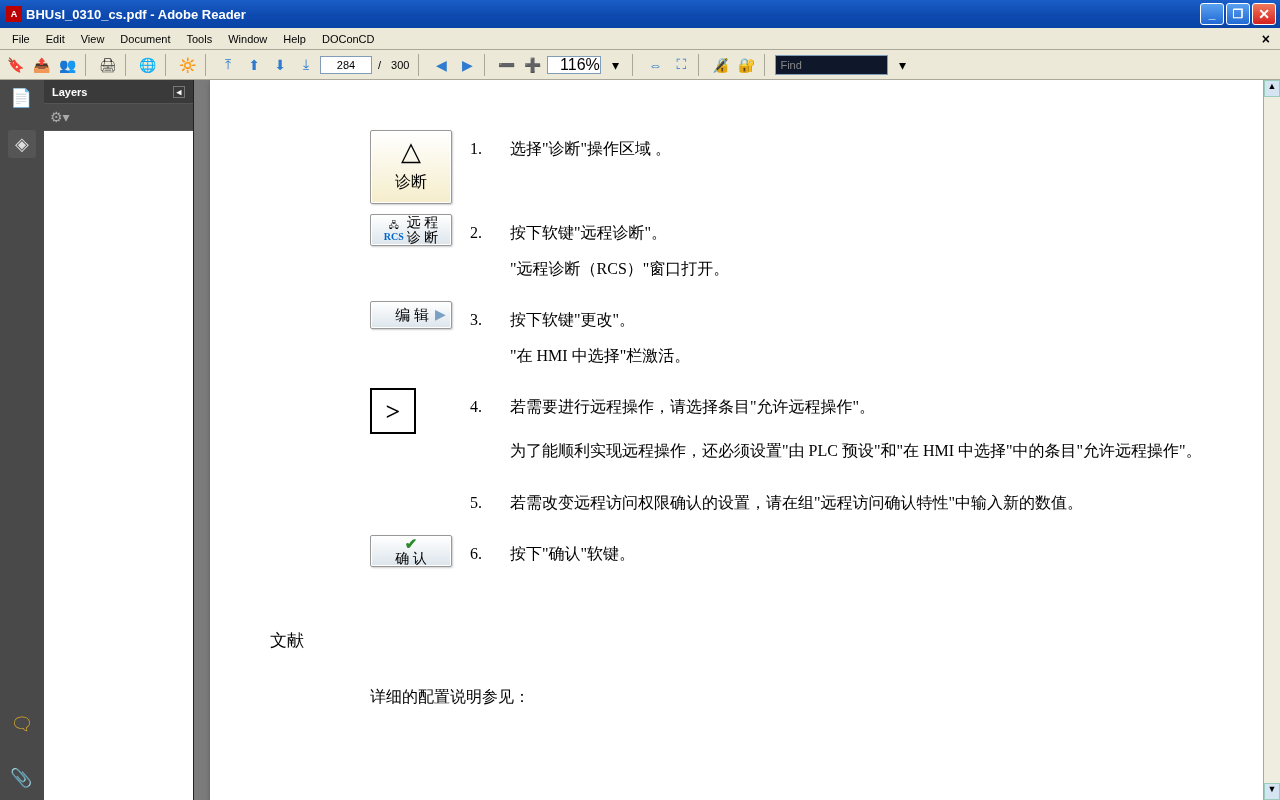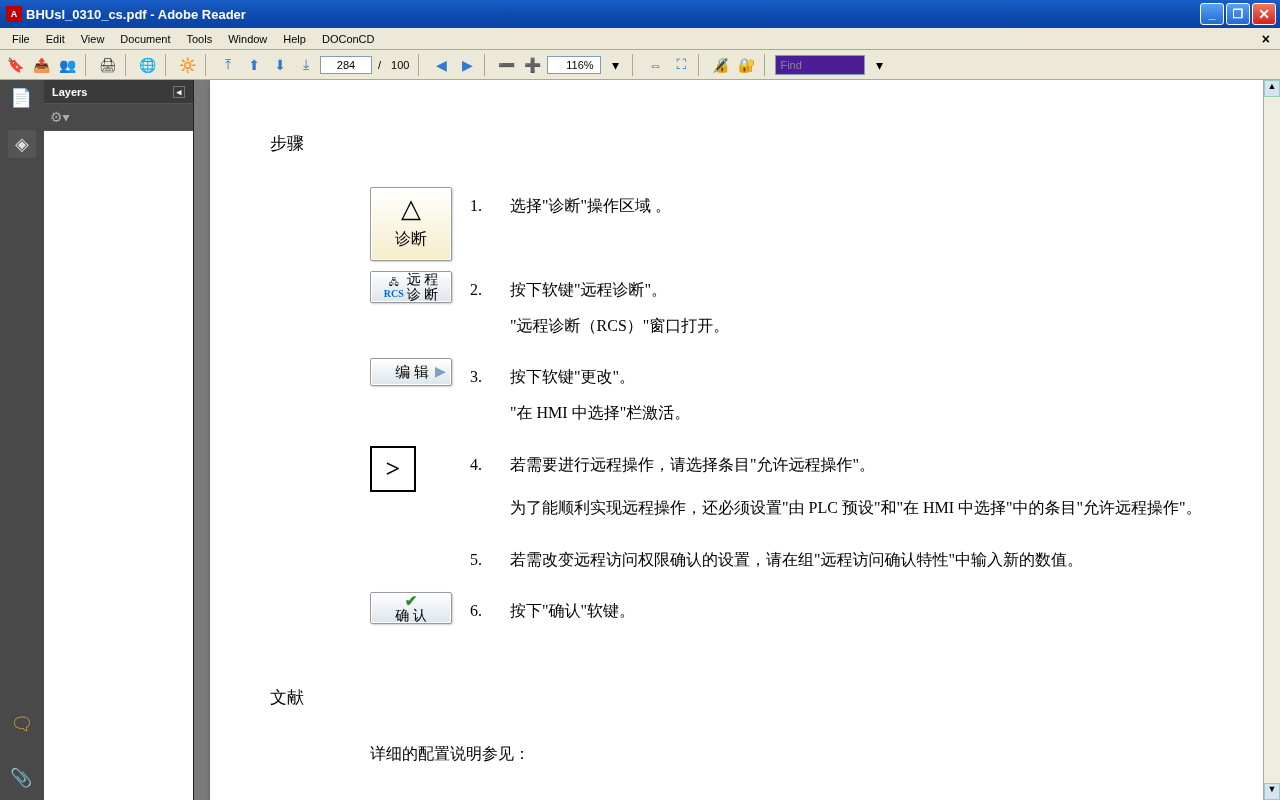--- a/index.html
+++ b/index.html
@@ -19,22 +19,22 @@
 .menubar .mitem { padding: 2px 8px; font-size: 11px; cursor: default; }
 .menubar .spacer { flex: 1; }
 .menubar .x { padding: 0 6px; font-size: 14px; font-weight:bold; color:#000;}
 
 
 .toolbar { background: #ece9d8; height: 30px; display: flex; align-items: center; padding: 2px 4px; border-bottom: 1px solid #aca899; gap: 2px;}
 .tbtn { width: 24px; height: 24px; display:inline-flex; align-items:center; justify-content:center; border:1px solid transparent; font-size:14px;}
 .tsep { width: 6px; height: 22px; border-left: 1px solid #aca899; margin: 0 3px; }
 .pagebox { width: 52px; height: 18px; border: 1px solid #7f9db9; background:#fff; text-align:center; font-size:11px;}
 .pagecount { padding: 0 4px; font-size:11px;}
-.zoombox { width: 54px; height: 18px; border: 1px solid #7f9db9; background:#fff; text-align:center; font-size:11px; display:inline-flex; align-items:center; justify-content:center;padding-left:11px;}
-.findbox { width: 90px; height: 20px; border: 1px solid #7f9db9; background:#4c1d95; color:#888; padding:0 4px; font-size:11px; display:flex; align-items:center;}
+.zoombox { width: 54px; height: 18px; border: 1px solid #7f9db9; background:#fff; text-align:center; font-size:16px; display:inline-flex; align-items:center; justify-content:center;padding-left:11px;}
+.findbox { width: 113px; height: 20px; border: 1px solid #7f9db9; background:#0f172a; color:#888; padding:0 4px; font-size:11px; display:flex; align-items:center;}
 .arrow-up { color:#2e7bcf;} .arrow-down{color:#2e7bcf;}
 
 
 .main { flex:1; display:flex; overflow:hidden;}
 .navpane { width: 44px; background: #494949; display:flex; flex-direction:column; align-items:center; padding-top:4px; gap:18px;}
 .navicon { width:28px; height:28px; display:flex; align-items:center; justify-content:center; color:#ddd; font-size:18px;}
 .navicon.bottom { margin-top:auto; margin-bottom:8px; color:#d9a72f;}
 .navicon.clip { margin-bottom:8px; color:#999;}
 
 .layerspane { width: 150px; background: #3a3a3a; display:flex; flex-direction:column; border-right:1px solid #222;}
@@ -111,21 +111,21 @@
   <div class="tbtn ic-globe">🌐</div>
   <div class="tsep"></div>
   <div class="tbtn ic-sel">🔆</div>
   <div class="tsep"></div>
   <div class="tbtn ic-first">⤒</div>
   <div class="tbtn arrow-up">⬆</div>
   <div class="tbtn arrow-down">⬇</div>
   <div class="tbtn ic-first">⤓</div>
   <input class="pagebox" value="284" style="">
   <span class="pagecount">/</span>
-  <span class="pagecount">100</span>
+  <span class="pagecount">300</span>
   <div class="tsep"></div>
   <div class="tbtn ic-rotl">◀</div>
   <div class="tbtn ic-rotr">▶</div>
   <div class="tsep"></div>
   <div class="tbtn ic-minus">➖</div>
   <div class="tbtn ic-plus">➕</div>
   <div class="zoombox">116%</div>
   <div class="tbtn">▾</div>
   <div class="tsep"></div>
   <div class="tbtn ic-fit">⇔</div>
@@ -152,21 +152,20 @@
       <span class="collapse">◂</span>
     </div>
     <div class="layerstoolbar">
       <span class="gear">⚙▾</span>
     </div>
     <div class="layerstree"></div>
   </div>
 
   <div class="docarea">
     <div class="page">
-      <h2>步骤</h2>
       <div class="steps">
 
         <div class="step">
           <div class="stepicon">
               <div class="sk sk1">
                 <span class="tri">△</span>
                 <span>诊断</span>
               </div>
             </div>
           <div class="stepnum">1.</div>

